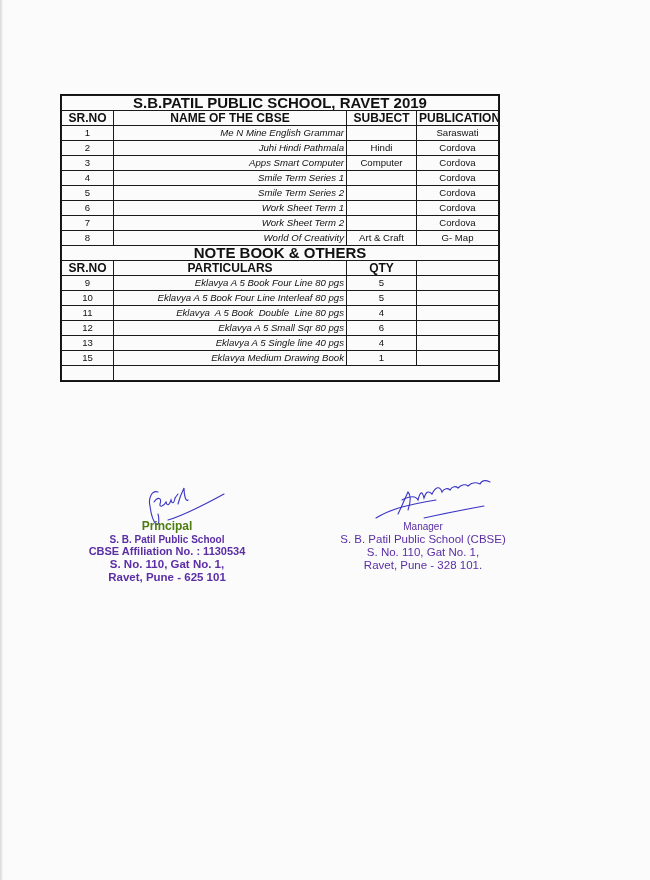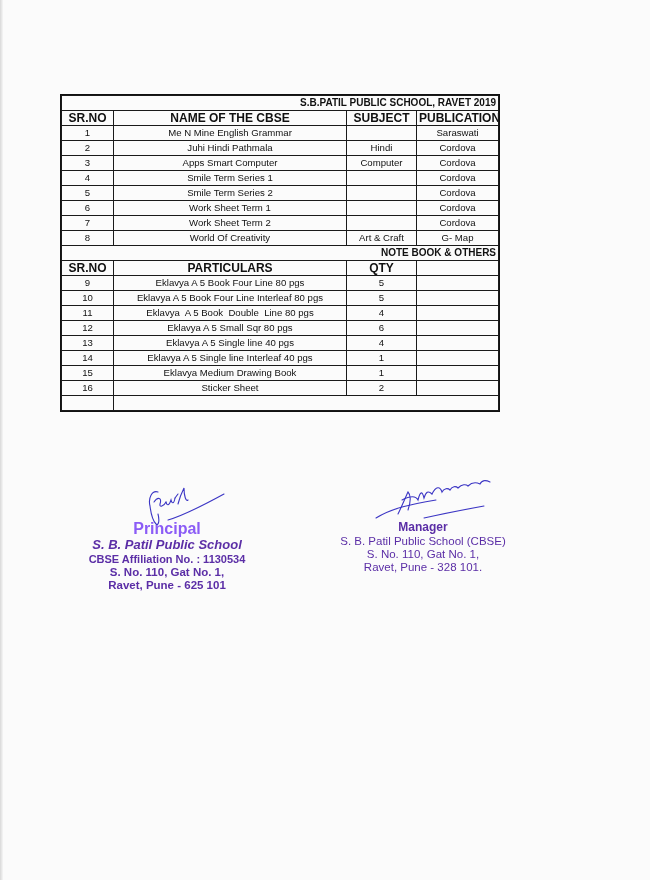--- a/index.html
+++ b/index.html
@@ -27,40 +27,40 @@
       border: 1px solid #1a1a1a;
       height: 14px;
       padding: 0 2px;
       line-height: 14px;
       white-space: nowrap;
       overflow: hidden;
     }
     .outer { outline: 1.5px solid #111; }
     th { font-weight: bold; text-align: center; font-size: 12px; }
     td.c { text-align: center; }
-    td.l { text-align: center; }
-    .title-row th { font-size: 10px; text-align: right; }
+    td.l { text-align: right; font-style: italic; }
+    .title-row th { font-size: 15px; }
     col.c1 { width: 52px; }
     col.c2 { width: 233px; }
     col.c3 { width: 70px; }
     col.c4 { width: 82px; }
 
     .stamp {
       position: absolute;
       color: #5b2ea6;
       text-align: center;
       font-weight: bold;
       line-height: 1.15;
     }
     .stamp-left { left: 82px; top: 520px; width: 170px; font-size: 11.5px; }
-    .stamp-left .role { font-size: 16px; color: #8b5cf6; }
-    .stamp-left .school { font-size: 13px; font-style: italic; }
+    .stamp-left .role { font-size: 12px; color: #4d7c0f; }
+    .stamp-left .school { font-size: 10px; }
     .stamp-left .aff { font-size: 11px; }
     .stamp-right { left: 338px; top: 521px; width: 170px; font-size: 11.5px; font-weight: normal; }
-    .stamp-right .role { font-size: 12px; font-weight: bold; }
+    .stamp-right .role { font-size: 10px; font-weight: normal; }
     .sig { position: absolute; }
   </style>
 </head>
 <body>
 
 <div class="page-edge"></div>
 
 <table class="booklist outer">
   <colgroup>
       <col class="c1">
@@ -161,35 +161,23 @@
         <td class="c">6</td>
         <td></td>
       </tr>
     <tr>
         <td class="c">13</td>
         <td class="l">Eklavya A 5 Single line 40 pgs</td>
         <td class="c">4</td>
         <td></td>
       </tr>
     <tr>
-        <td class="c">14</td>
-        <td class="l">Eklavya A 5 Single line Interleaf 40 pgs</td>
-        <td class="c">1</td>
-        <td></td>
-      </tr>
-    <tr>
         <td class="c">15</td>
         <td class="l">Eklavya Medium Drawing Book</td>
         <td class="c">1</td>
-        <td></td>
-      </tr>
-    <tr>
-        <td class="c">16</td>
-        <td class="l">Sticker Sheet</td>
-        <td class="c">2</td>
         <td></td>
       </tr>
     <tr>
       <td></td>
       <td colspan="3"></td>
     </tr>
   </tbody>
 </table>
 
 <svg class="sig" style="left:142px;top:484px" width="90" height="44" viewBox="0 0 90 44">

